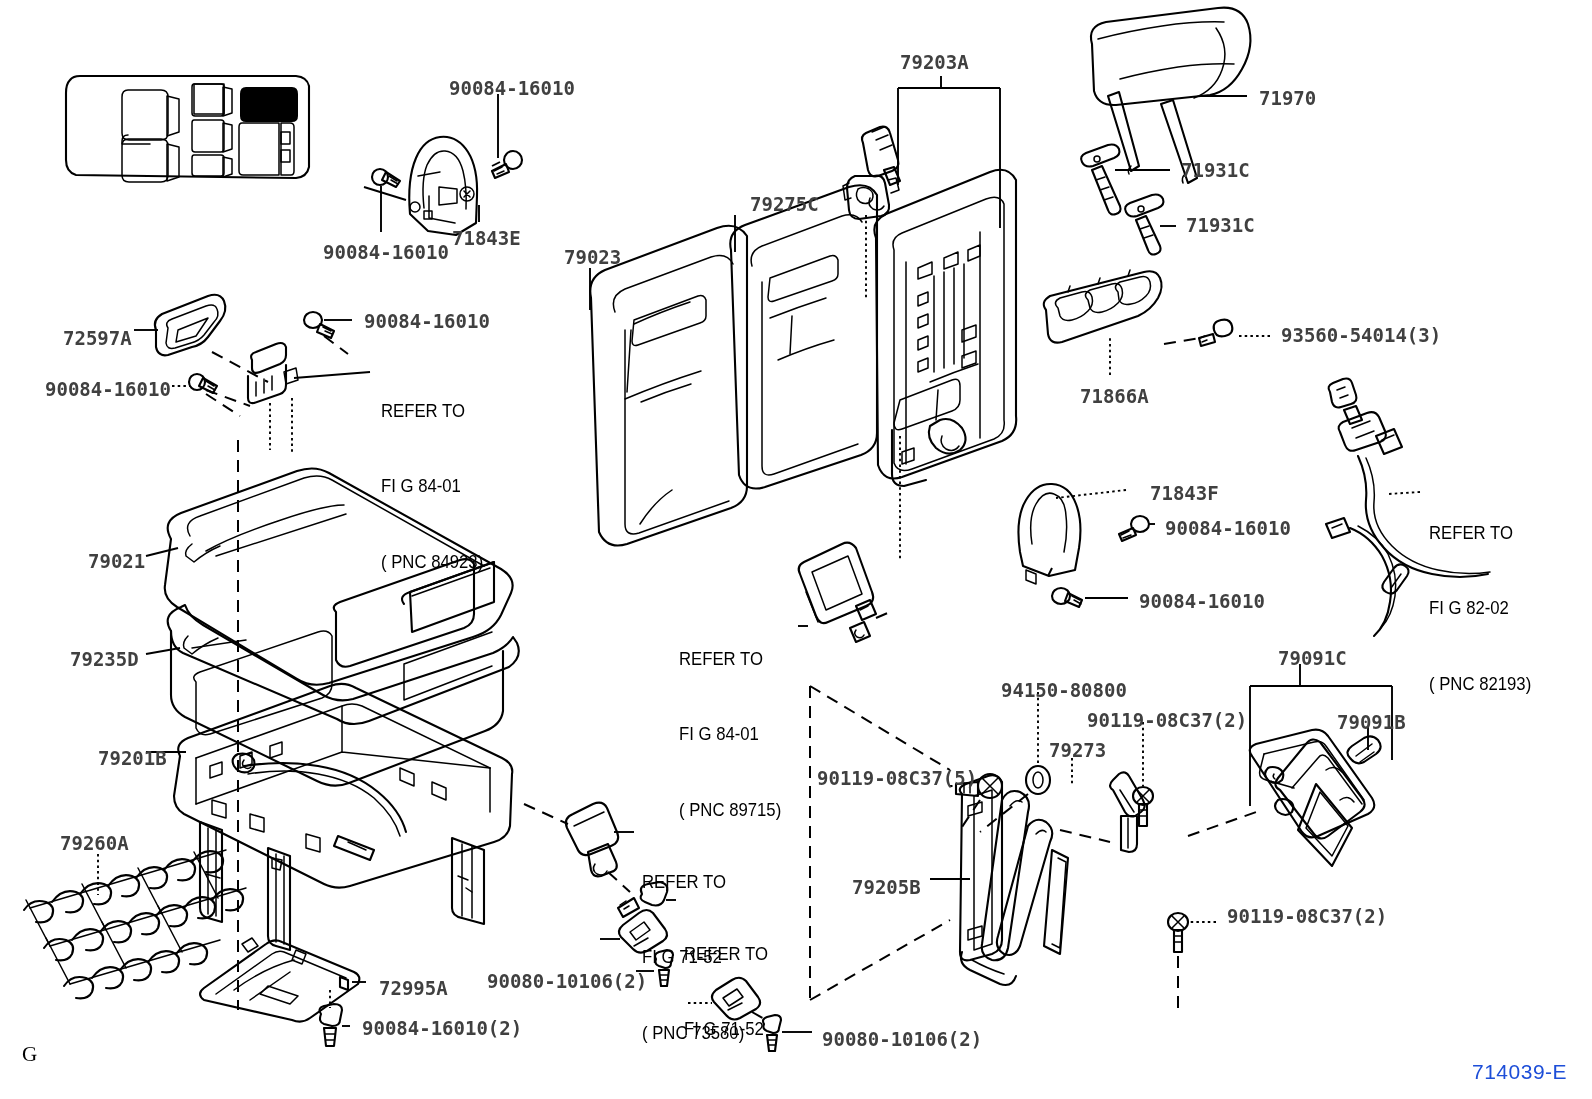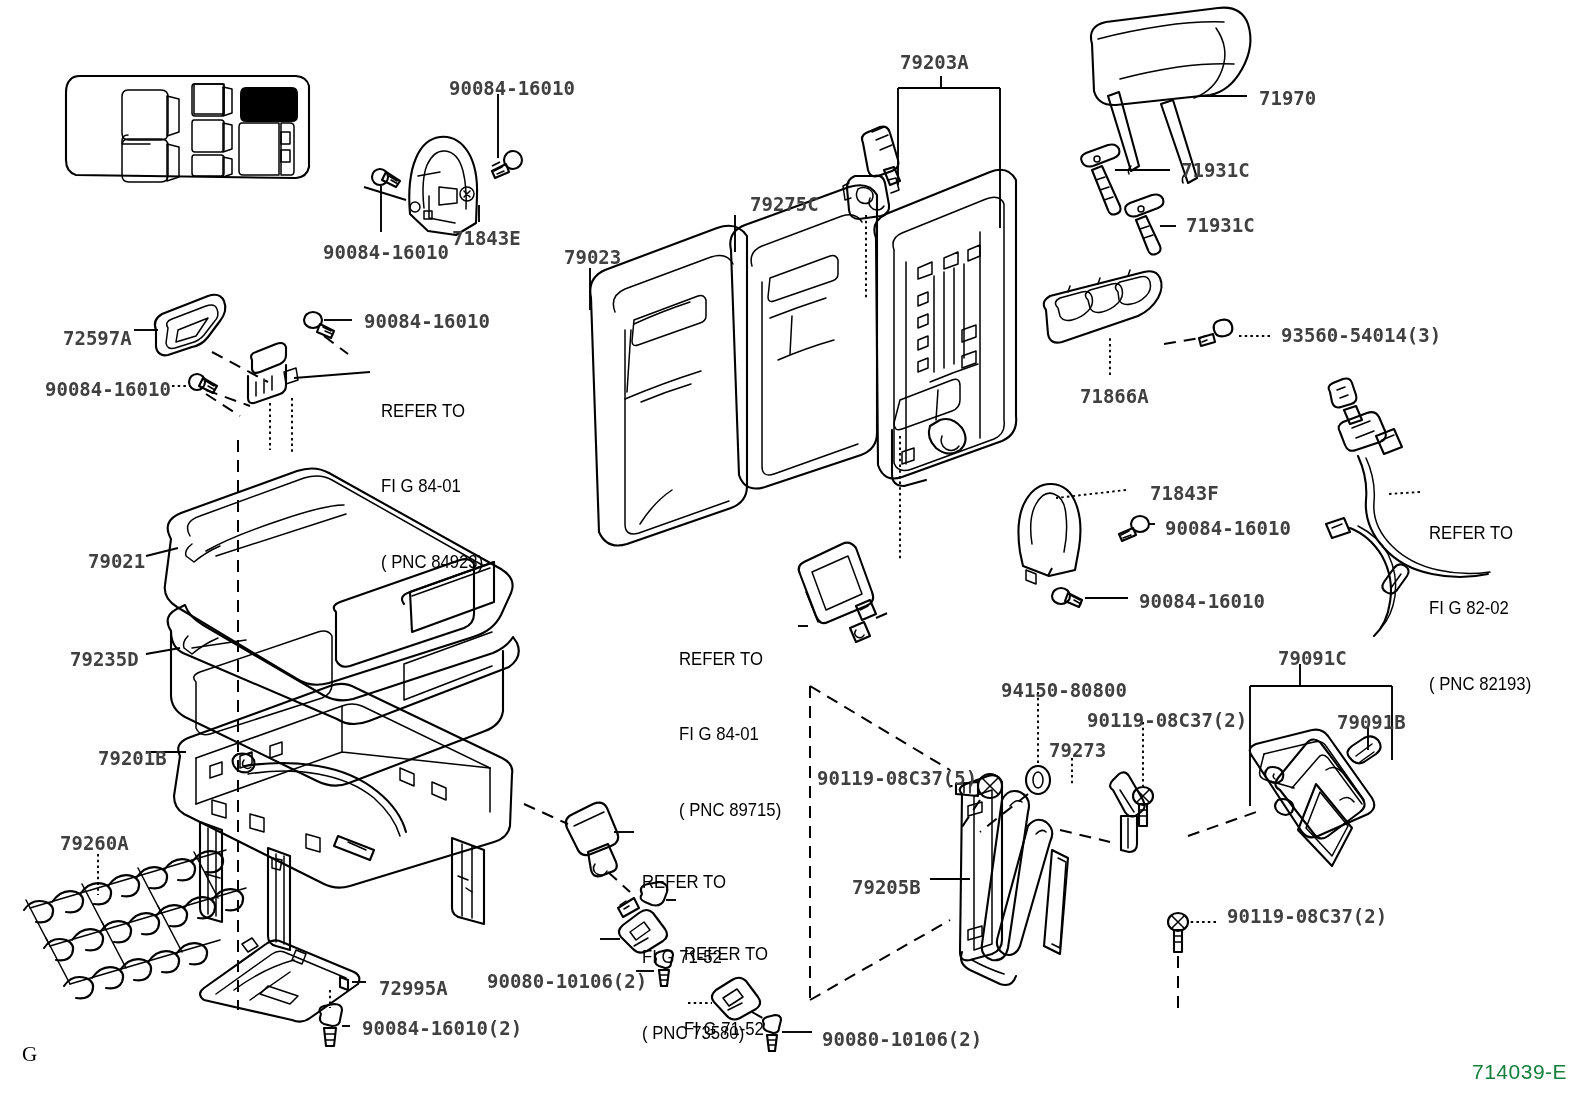--- a/index.html
+++ b/index.html
@@ -35,21 +35,21 @@
   .corner{
     position:absolute;
     font-family:"Liberation Serif",serif;
     font-size:21px;
     color:#000;
   }
   .fig{
     position:absolute;
     font-family:"Liberation Sans",sans-serif;
     font-size:21px;
-    color:#15803d;
+    color:#1d4ed8;
     letter-spacing:0.5px;
   }
 </style>
 </head>
 <body>
 
 <div id="page">
 
   <svg class="art" viewBox="0 0 1592 1099">
     <defs>

